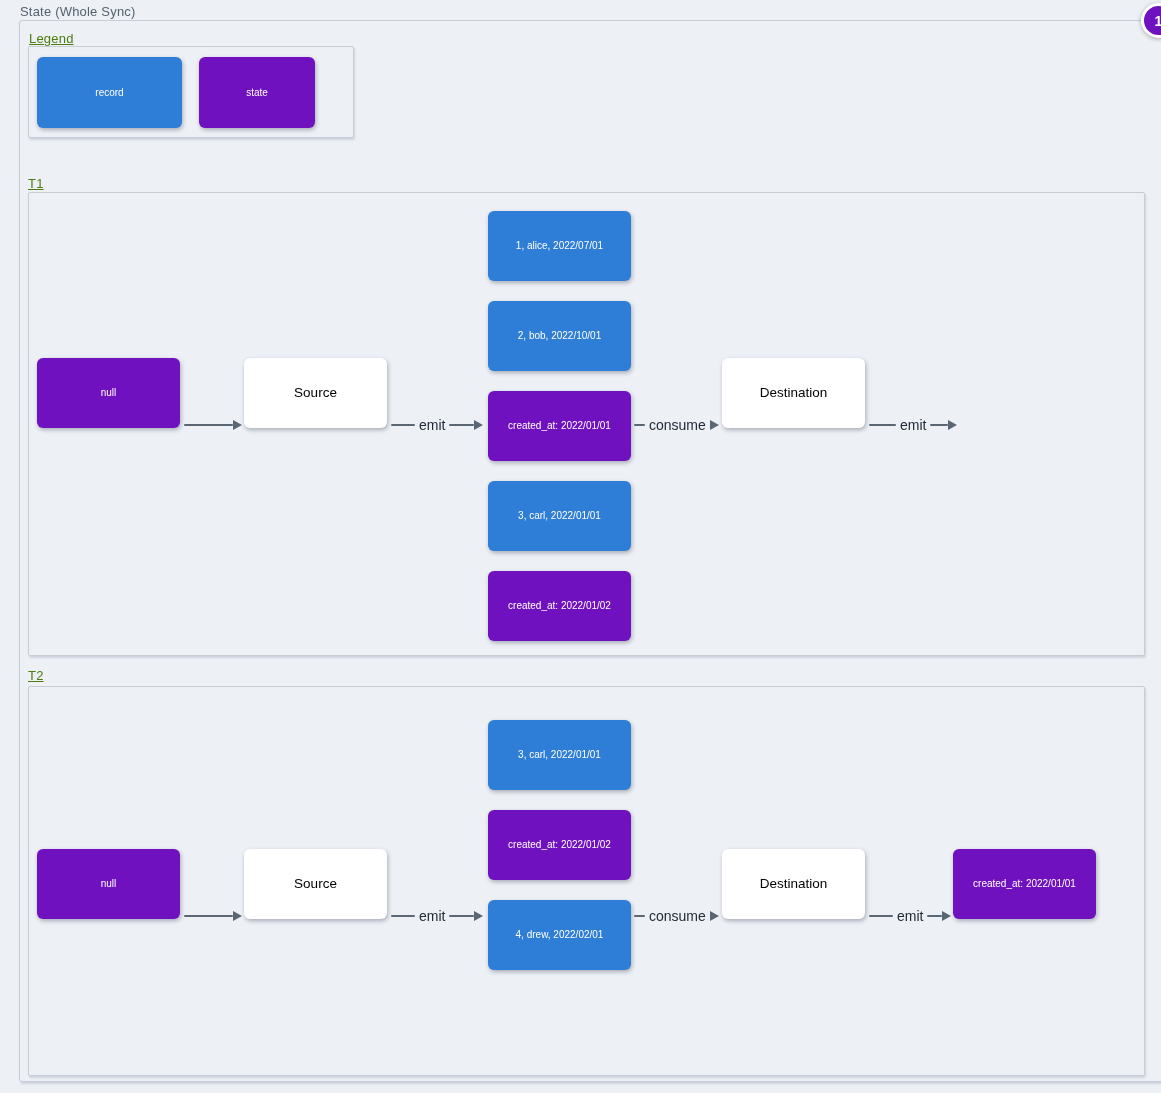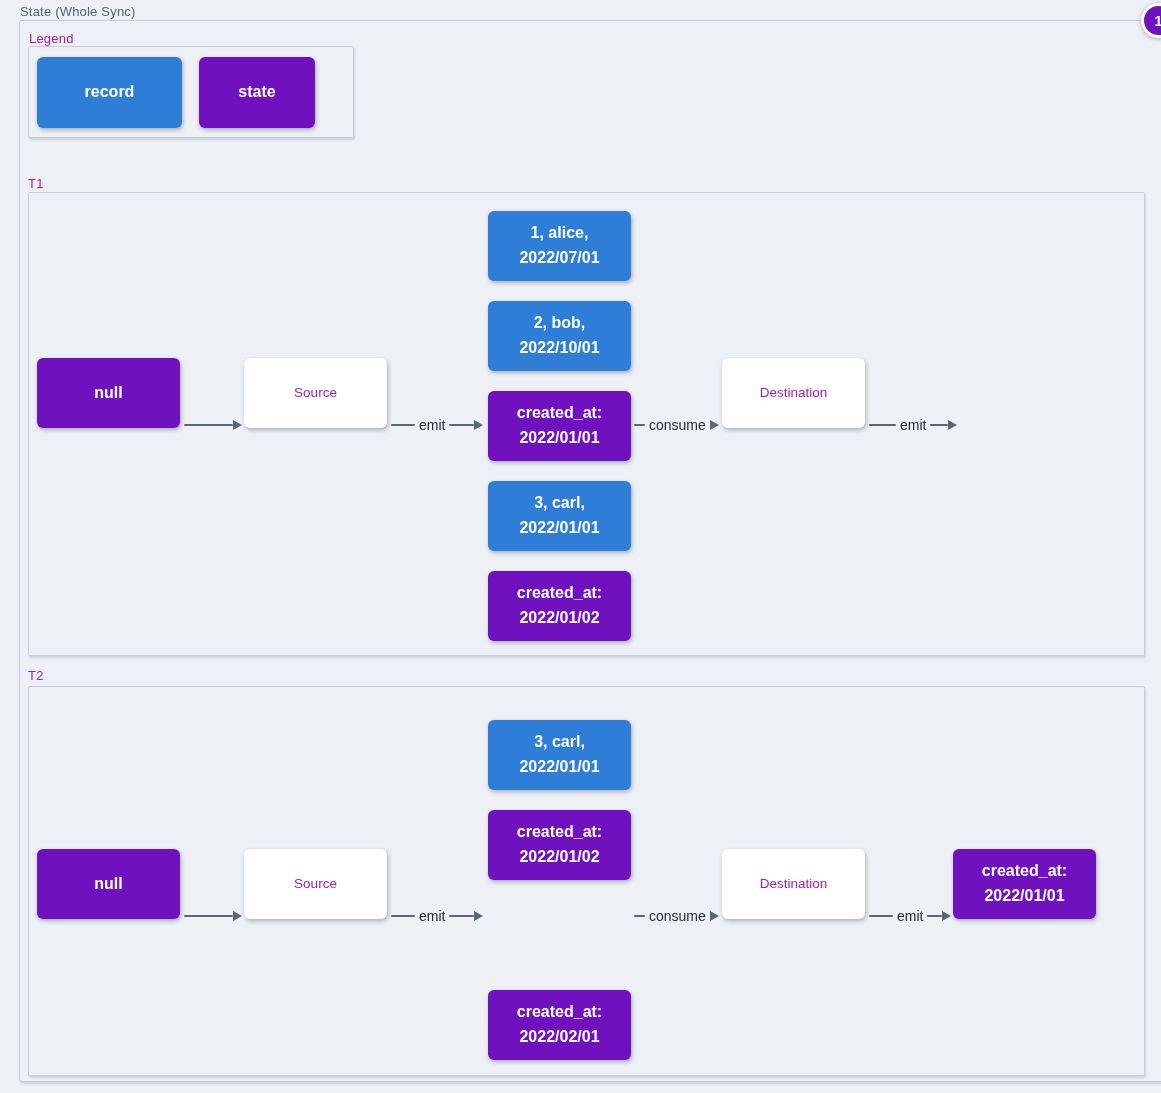--- a/index.html
+++ b/index.html
@@ -10,44 +10,44 @@
     position:relative;
     overflow:hidden;
   }
   .page{position:absolute;left:12px;top:0;width:1161px;height:1093px;}
 
   .title-label{
     position:absolute;left:8px;top:4px;
     font-size:13px;color:#55626f;letter-spacing:.2px;
   }
   .sec-label{
-    position:absolute;font-size:13px;color:#a21caf;letter-spacing:.2px;
+    position:absolute;font-size:13px;color:#4d7c0f;letter-spacing:.2px;text-decoration:underline;
   }
   .section{
     position:absolute;
     border:1px solid #c6cdd7;
     border-radius:2px;
     box-shadow:1px 2px 2px rgba(130,140,160,0.28);
   }
   .outer{border-radius:3px;}
 
   .node{
     position:absolute;
     width:143px;height:70px;
     border-radius:6px;
     display:flex;align-items:center;justify-content:center;
     text-align:center;
-    font-size:16px;font-weight:700;
+    font-size:10px;font-weight:400;
     line-height:1.55;
     padding:0 6px;box-sizing:border-box;
     box-shadow:1px 2px 4px rgba(40,50,70,0.35);
   }
   .record{background:#2e7dd6;color:#ffffff;}
   .state{background:#7011c0;color:#ffffff;}
-  .plain{background:#ffffff;color:#a21caf;font-weight:400;font-size:13.5px;}
+  .plain{background:#ffffff;color:#000000;font-weight:400;font-size:13.5px;}
 
   .edge{
     position:absolute;height:20px;
     display:flex;align-items:center;margin-top:32px;
   }
   .eline{height:2.5px;background:#5b6673;border-radius:1px;}
   .grow{flex:1;}
   .ehead{
     width:0;height:0;
     border-top:5px solid transparent;
@@ -139,21 +139,21 @@
 
   <div class="edge" style="left:379px;top:874px;width:92px;">
     <div class="eline" style="width:24px;"></div>
     <div class="elabel">emit</div>
     <div class="eline grow"></div>
     <div class="ehead"></div>
   </div>
 
   <div class="node record" style="left:476px;top:720px;">3, carl, 2022/01/01</div>
   <div class="node state" style="left:476px;top:810px;">created_at: 2022/01/02</div>
-  <div class="node state" style="left:476px;top:990px;">created_at: 2022/02/01</div>
+  <div class="node record" style="left:476px;top:900px;">4, drew, 2022/02/01</div>
 
   <div class="edge" style="left:622px;top:874px;width:85px;">
     <div class="eline" style="width:11px;"></div>
     <div class="elabel">consume</div>
     <div class="eline grow"></div>
     <div class="ehead"></div>
   </div>
 
   <div class="node plain" style="left:710px;top:849px;">Destination</div>
 

